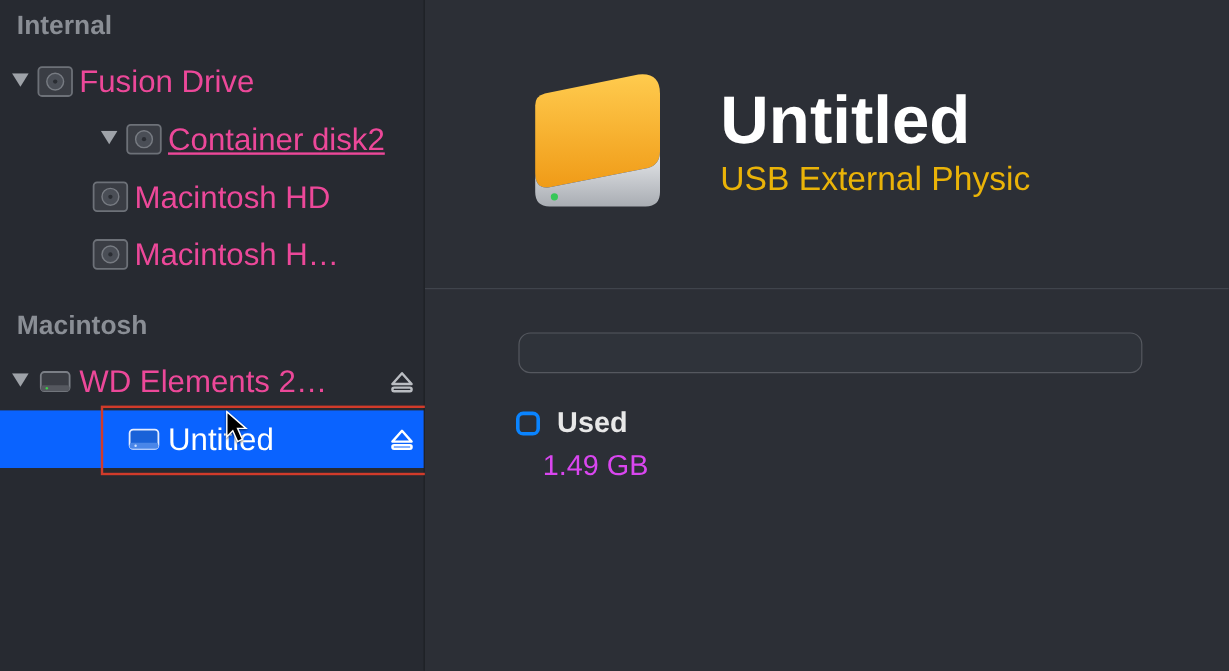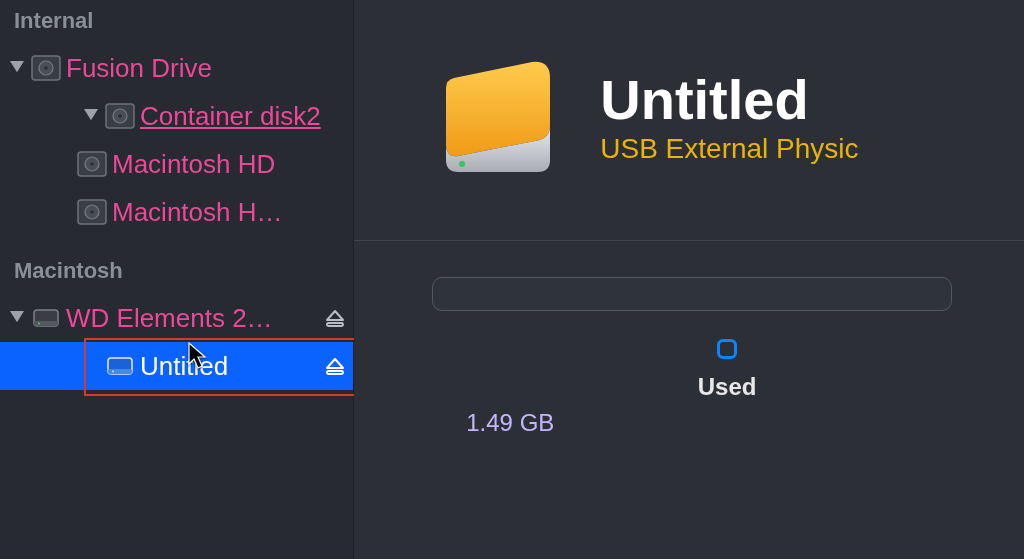--- a/index.html
+++ b/index.html
@@ -146,41 +146,40 @@
     background: #2f333a;
     box-sizing: border-box;
   }
 
   .usage-row {
     display: flex;
     align-items: center;
     gap: 14px;
     margin-top: 28px;
     margin-left: -2px;
-    flex-direction: column;
   }
   .swatch {
     width: 20px;
     height: 20px;
     border-radius: 6px;
     box-sizing: border-box;
   }
   .swatch.used {
     border: 3px solid #0a84ff;
     background: transparent;
   }
   .usage-label {
     font-size: 24px;
     font-weight: 600;
     color: #e8e8e8;
   }
   .usage-value {
     font-size: 24px;
-    color: #c4b5fd;
-    margin-left: 34px;
+    color: #d946ef;
+    margin-left: 20px;
     margin-top: 8px;
   }
 
   
   .disk-icon-svg { width: 32px; height: 32px; }
 
 </style>
 </head>
 <body>
 

